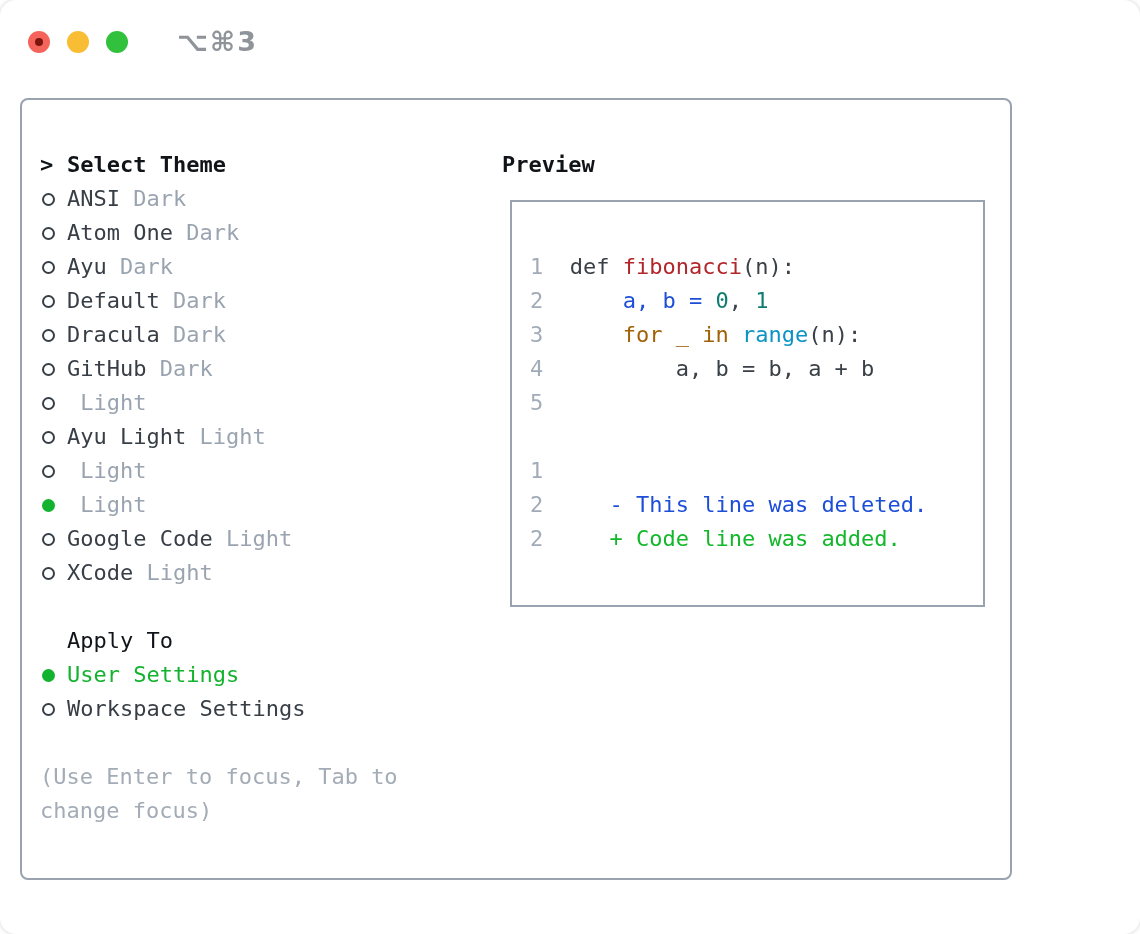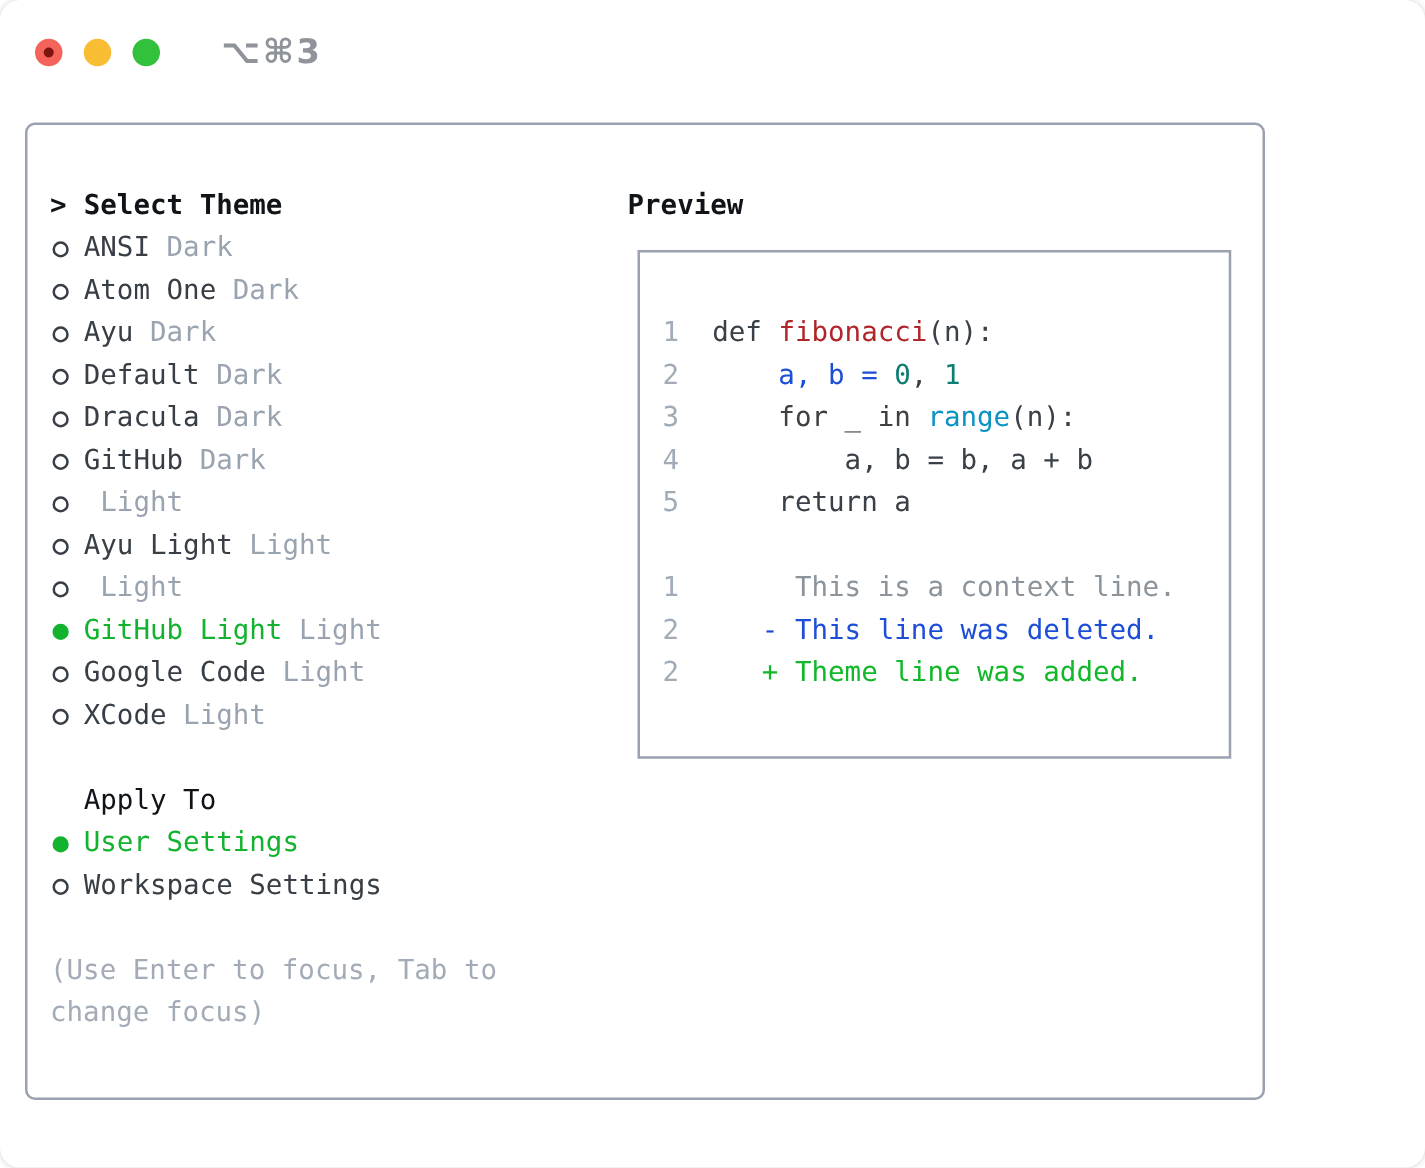--- a/index.html
+++ b/index.html
@@ -66,21 +66,21 @@
       <div id="theme-list">
           <div class="row"><span class="marker"><span class="radio"></span></span><span class="t-name">ANSI</span><span class="t-variant"> Dark</span></div>
           <div class="row"><span class="marker"><span class="radio"></span></span><span class="t-name">Atom One</span><span class="t-variant"> Dark</span></div>
           <div class="row"><span class="marker"><span class="radio"></span></span><span class="t-name">Ayu</span><span class="t-variant"> Dark</span></div>
           <div class="row"><span class="marker"><span class="radio"></span></span><span class="t-name">Default</span><span class="t-variant"> Dark</span></div>
           <div class="row"><span class="marker"><span class="radio"></span></span><span class="t-name">Dracula</span><span class="t-variant"> Dark</span></div>
           <div class="row"><span class="marker"><span class="radio"></span></span><span class="t-name">GitHub</span><span class="t-variant"> Dark</span></div>
           <div class="row"><span class="marker"><span class="radio"></span></span><span class="t-variant"> Light</span></div>
           <div class="row"><span class="marker"><span class="radio"></span></span><span class="t-name">Ayu Light</span><span class="t-variant"> Light</span></div>
           <div class="row"><span class="marker"><span class="radio"></span></span><span class="t-variant"> Light</span></div>
-          <div class="row"><span class="marker"><span class="radio sel"></span></span><span class="t-name sel">GitHub Light</span><span class="t-variant"> Light</span></div>
+          <div class="row"><span class="marker"><span class="radio sel"></span></span><span class="t-variant"> Light</span></div>
           <div class="row"><span class="marker"><span class="radio"></span></span><span class="t-name">Google Code</span><span class="t-variant"> Light</span></div>
           <div class="row"><span class="marker"><span class="radio"></span></span><span class="t-name">XCode</span><span class="t-variant"> Light</span></div>
         </div>
 
       <div class="spacer"></div>
 
       <div class="row">
         <span class="marker"></span>
         <span class="apply-heading">Apply To</span>
       </div>
@@ -96,24 +96,24 @@
       <div class="row hint">change focus)</div>
     </div>
 
     <div class="col-right">
       <div class="row">
         <span class="heading">Preview</span>
       </div>
       <div class="preview-box" id="preview-lines">
           <div class="pline"><span class="ln" style="color: rgb(162, 171, 184);">1</span><span style="color: rgb(58, 64, 71);">def </span><span style="color: rgb(177, 38, 43);">fibonacci</span><span style="color: rgb(58, 64, 71);">(n):</span></div>
           <div class="pline"><span class="ln" style="color: rgb(162, 171, 184);">2</span><span style="color: #1d4ed8;">    a, b = </span><span style="color: rgb(13, 125, 114);">0</span><span style="color: rgb(58, 64, 71);">, </span><span style="color: rgb(13, 125, 114);">1</span></div>
-          <div class="pline"><span class="ln" style="color: rgb(162, 171, 184);">3</span><span style="color: #404040;">    for _ in </span><span style="color: rgb(10, 147, 196);">range</span><span style="color: rgb(58, 64, 71);">(n):</span></div>
+          <div class="pline"><span class="ln" style="color: rgb(162, 171, 184);">3</span><span style="color: #a16207;">    for _ in </span><span style="color: rgb(10, 147, 196);">range</span><span style="color: rgb(58, 64, 71);">(n):</span></div>
           <div class="pline"><span class="ln" style="color: rgb(162, 171, 184);">4</span><span style="color: rgb(58, 64, 71);">        a, b = b, a + b</span></div>
-          <div class="pline"><span class="ln" style="color: rgb(162, 171, 184);">5</span><span style="color: rgb(58, 64, 71);">    return a</span></div>
+          <div class="pline"><span class="ln" style="color: rgb(162, 171, 184);">5</span></div>
           <div class="pline"><span class="ln" style="color: rgb(162, 171, 184);"></span></div>
-          <div class="pline"><span class="ln" style="color: rgb(162, 171, 184);">1</span><span style="color: rgb(139, 147, 155);">     This is a context line.</span></div>
+          <div class="pline"><span class="ln" style="color: rgb(162, 171, 184);">1</span></div>
           <div class="pline"><span class="ln" style="color: rgb(162, 171, 184);">2</span><span style="color: #1d4ed8;">   - This line was deleted.</span></div>
-          <div class="pline"><span class="ln" style="color: rgb(162, 171, 184);">2</span><span style="color: rgb(18, 184, 42);">   + Theme line was added.</span></div>
+          <div class="pline"><span class="ln" style="color: rgb(162, 171, 184);">2</span><span style="color: rgb(18, 184, 42);">   + Code line was added.</span></div>
         </div>
     </div>
 
   </div>
 </div>
 
 </body></html>

